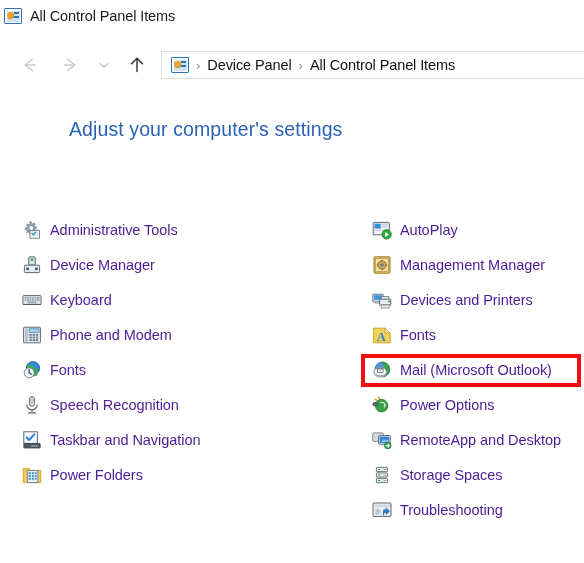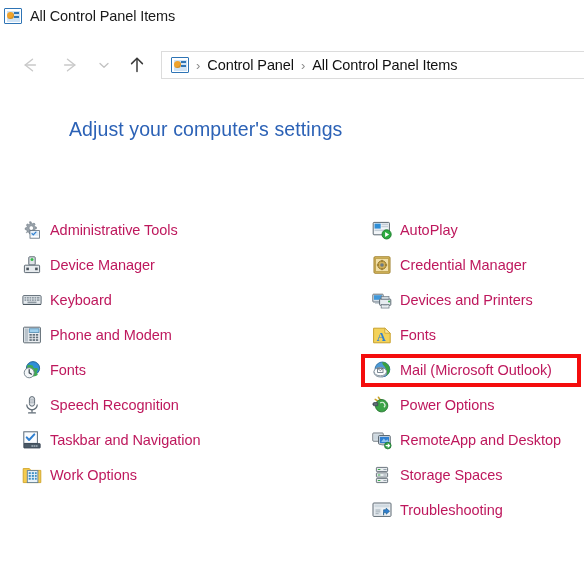--- a/index.html
+++ b/index.html
@@ -166,21 +166,21 @@
   .col-right { left: 360px; width: 224px; margin-left: 12px; }
 
   .cp-item {
     height: 35px;
     display: flex;
     align-items: center;
     position: relative;
   }
   .cp-item .label {
     font-size: 14.5px;
-    color: #be185d;
+    color: #4c1d95;
     margin-left: 8px;
     white-space: nowrap;
     letter-spacing: -0.05px;
   }
   .icon-slot {
     width: 20px;
     height: 20px;
     flex: 0 0 auto;
     position: relative;
   }
@@ -244,21 +244,21 @@
 
   <div class="addressbar">
     <span class="cp-icon">
       <span class="frame"></span>
         <span class="panel"></span>
       <span class="circ"></span>
         <span class="bar1"></span>
         <span class="bar2"></span>
     </span>
     <span class="crumb-sep">›</span>
-    <span class="crumb">Control Panel</span>
+    <span class="crumb">Device Panel</span>
     <span class="crumb-sep">›</span>
     <span class="crumb">All Control Panel Items</span>
   </div>
 </div>
 
 <div class="page-heading">Adjust your computer's settings</div>
 
 <div class="items-area">
 
   <div class="col col-left">
@@ -396,21 +396,21 @@
             <rect x="12.9" y="7.2" width="1.8" height="1.9"></rect>
             <rect x="6.7" y="10" width="2.1" height="1.9"></rect>
               <rect x="9.8" y="10" width="2.1" height="1.9"></rect>
             <rect x="12.9" y="10" width="1.8" height="1.9"></rect>
             <rect x="6.7" y="12.8" width="2.1" height="1.9"></rect>
               <rect x="9.8" y="12.8" width="2.1" height="1.9"></rect>
             <rect x="12.9" y="12.8" width="1.8" height="1.9"></rect>
           </g>
         </svg>
       </span>
-      <span class="label">Work Options</span>
+      <span class="label">Power Folders</span>
     </div>
   </div>
 
   <div class="col col-right">
 
     <div class="cp-item">
       <span class="icon-slot">
         <svg width="20" height="20" viewBox="0 0 20 20">
           <rect x="1.2" y="2.4" width="16.2" height="12.4" rx="0.8" fill="#f2f5f8" stroke="#5c6872" stroke-width="1"></rect>
           <rect x="2.5" y="3.6" width="6.2" height="5" fill="#2f8ed6"></rect>
@@ -432,21 +432,21 @@
           <circle cx="10" cy="10" r="4.2" fill="#cfae57" stroke="#8a6c1f" stroke-width="0.9"></circle>
           <circle cx="10" cy="10" r="1.8" fill="#6b7b86"></circle>
           <g stroke="#8a6c1f" stroke-width="0.9" stroke-linecap="round">
             <line x1="10" y1="5.2" x2="10" y2="6.6"></line>
               <line x1="10" y1="13.4" x2="10" y2="14.8"></line>
             <line x1="5.2" y1="10" x2="6.6" y2="10"></line>
               <line x1="13.4" y1="10" x2="14.8" y2="10"></line>
           </g>
         </svg>
       </span>
-      <span class="label">Credential Manager</span>
+      <span class="label">Management Manager</span>
     </div>
 
     <div class="cp-item">
       <span class="icon-slot">
         <svg width="20" height="20" viewBox="0 0 20 20">
           <rect x="0.8" y="4.2" width="10.4" height="7.8" rx="0.7" fill="#d9e1e8" stroke="#5c6872" stroke-width="0.9"></rect>
           <rect x="2" y="5.2" width="8" height="4.6" fill="#3f97d8"></rect>
           <rect x="3" y="12" width="6" height="1.6" fill="#a8b4bd"></rect>
           <rect x="7.6" y="9" width="11.2" height="6.4" rx="0.9" fill="#e7ecf0" stroke="#5c6872" stroke-width="1"></rect>
           <rect x="9.2" y="6.6" width="7.8" height="2.6" fill="#cfd8de" stroke="#6d7983" stroke-width="0.7"></rect>

